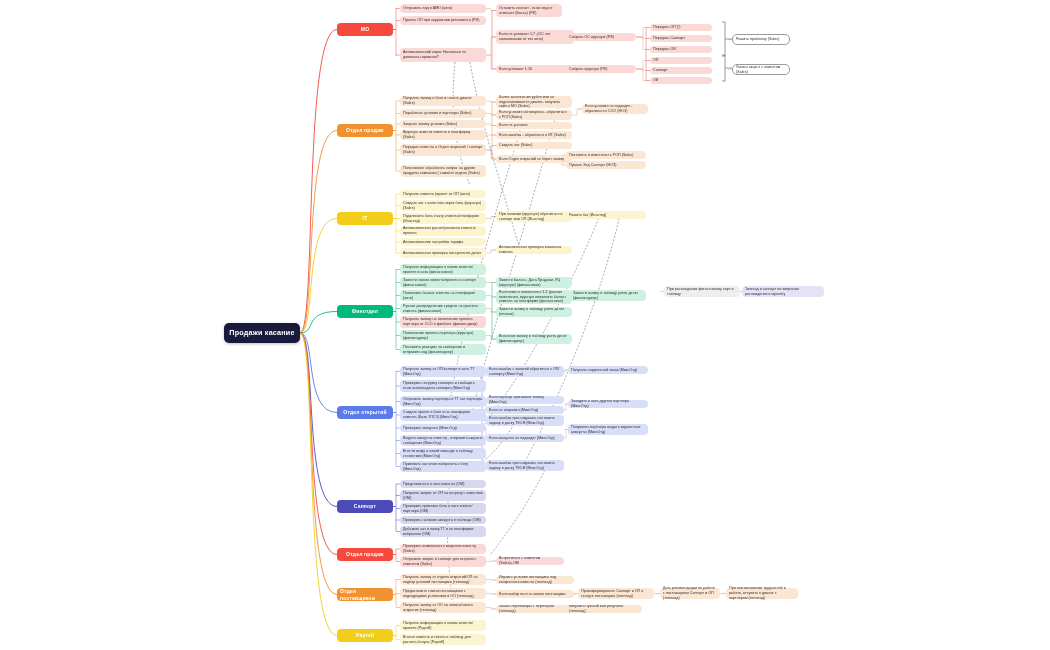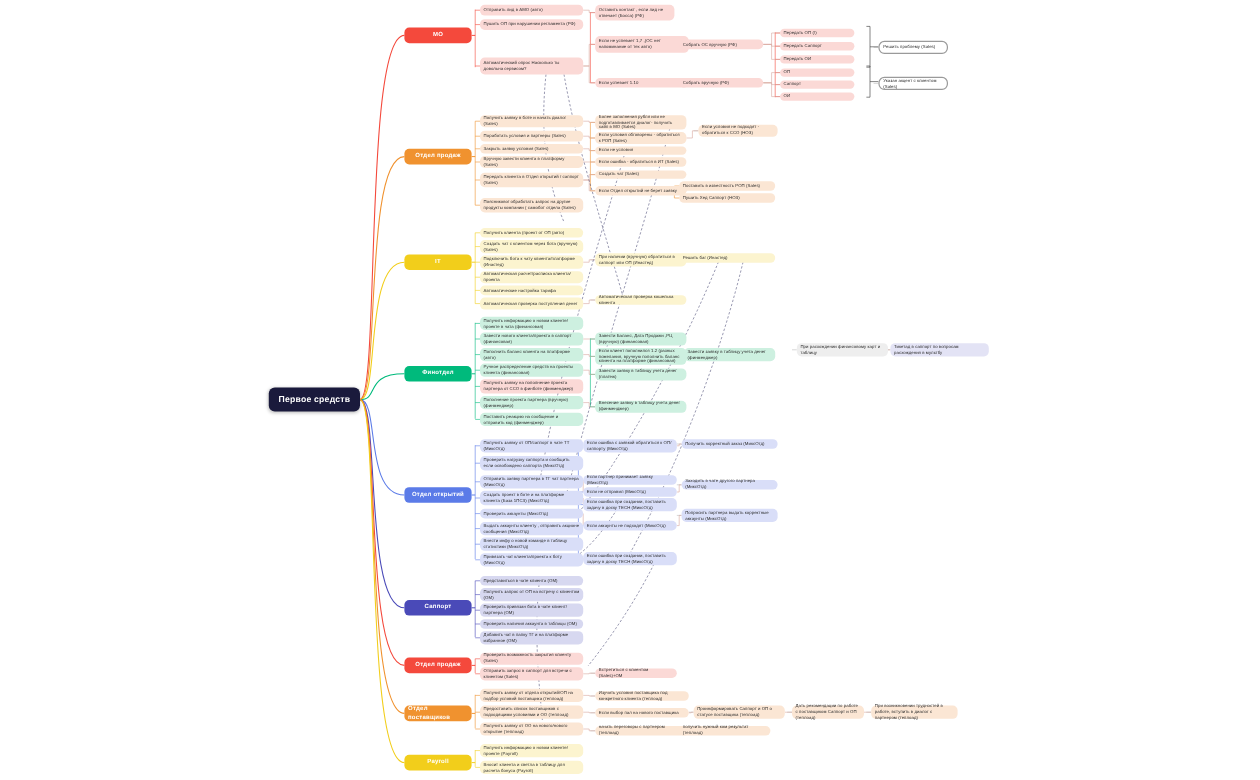--- a/index.html
+++ b/index.html
@@ -215,21 +215,21 @@
       <path d="M 620 215 C 600 300 560 400 520 470" fill="none" stroke="#2b2b5c" stroke-width="0.5" stroke-dasharray="2 1.6" opacity="0.8"></path>
       <path d="M 545 470 C 530 500 510 530 490 555" fill="none" stroke="#2b2b5c" stroke-width="0.5" stroke-dasharray="2 1.6" opacity="0.8"></path>
       <path d="M 450 480 C 445 520 448 560 452 600" fill="none" stroke="#2b2b5c" stroke-width="0.5" stroke-dasharray="2 1.6" opacity="0.8"></path>
       <path d="M 520 415 C 505 440 490 460 470 470" fill="none" stroke="#2b2b5c" stroke-width="0.5" stroke-dasharray="2 1.6" opacity="0.8"></path>
       <path d="M 722 22 L 725 22 L 725 56 L 722 56" fill="none" stroke="#555" stroke-width="0.6"></path>
       <path d="M 725 39 L 732 39" fill="none" stroke="#555" stroke-width="0.6"></path>
       <path d="M 722 55 L 725 55 L 725 81 L 722 81" fill="none" stroke="#555" stroke-width="0.6"></path>
       <path d="M 725 68 L 732 68" fill="none" stroke="#555" stroke-width="0.6"></path>
     </svg>
   <div id="nodes-layer">
-      <div class="node root" style="left: 224px; top: 323px; width: 76px; height: 20px;">Первое средств</div>
+      <div class="node root" style="left: 224px; top: 323px; width: 76px; height: 20px;">Продажи касание</div>
       <div class="node branch c-red" style="left: 337px; top: 23px; width: 56px; height: 13px;">МО</div>
       <div class="node branch c-orange" style="left: 337px; top: 124px; width: 56px; height: 13px;">Отдел продаж</div>
       <div class="node branch c-yellow" style="left: 337px; top: 212px; width: 56px; height: 13px;">IT</div>
       <div class="node branch c-green" style="left: 337px; top: 305px; width: 56px; height: 13px;">Финотдел</div>
       <div class="node branch c-blue" style="left: 337px; top: 406px; width: 56px; height: 13px;">Отдел открытий</div>
       <div class="node branch c-indigo" style="left: 337px; top: 500px; width: 56px; height: 13px;">Саппорт</div>
       <div class="node branch c-red" style="left: 337px; top: 548px; width: 56px; height: 13px;">Отдел продаж</div>
       <div class="node branch c-orange" style="left: 337px; top: 588px; width: 56px; height: 13px;">Отдел поставщиков</div>
       <div class="node branch c-yellow" style="left: 337px; top: 629px; width: 56px; height: 13px;">Payroll</div>
       <div class="node leaf t-red" style="left: 400px; top: 4px; width: 86px; height: 9px;">Отправить лид в АМО (авто)</div>

